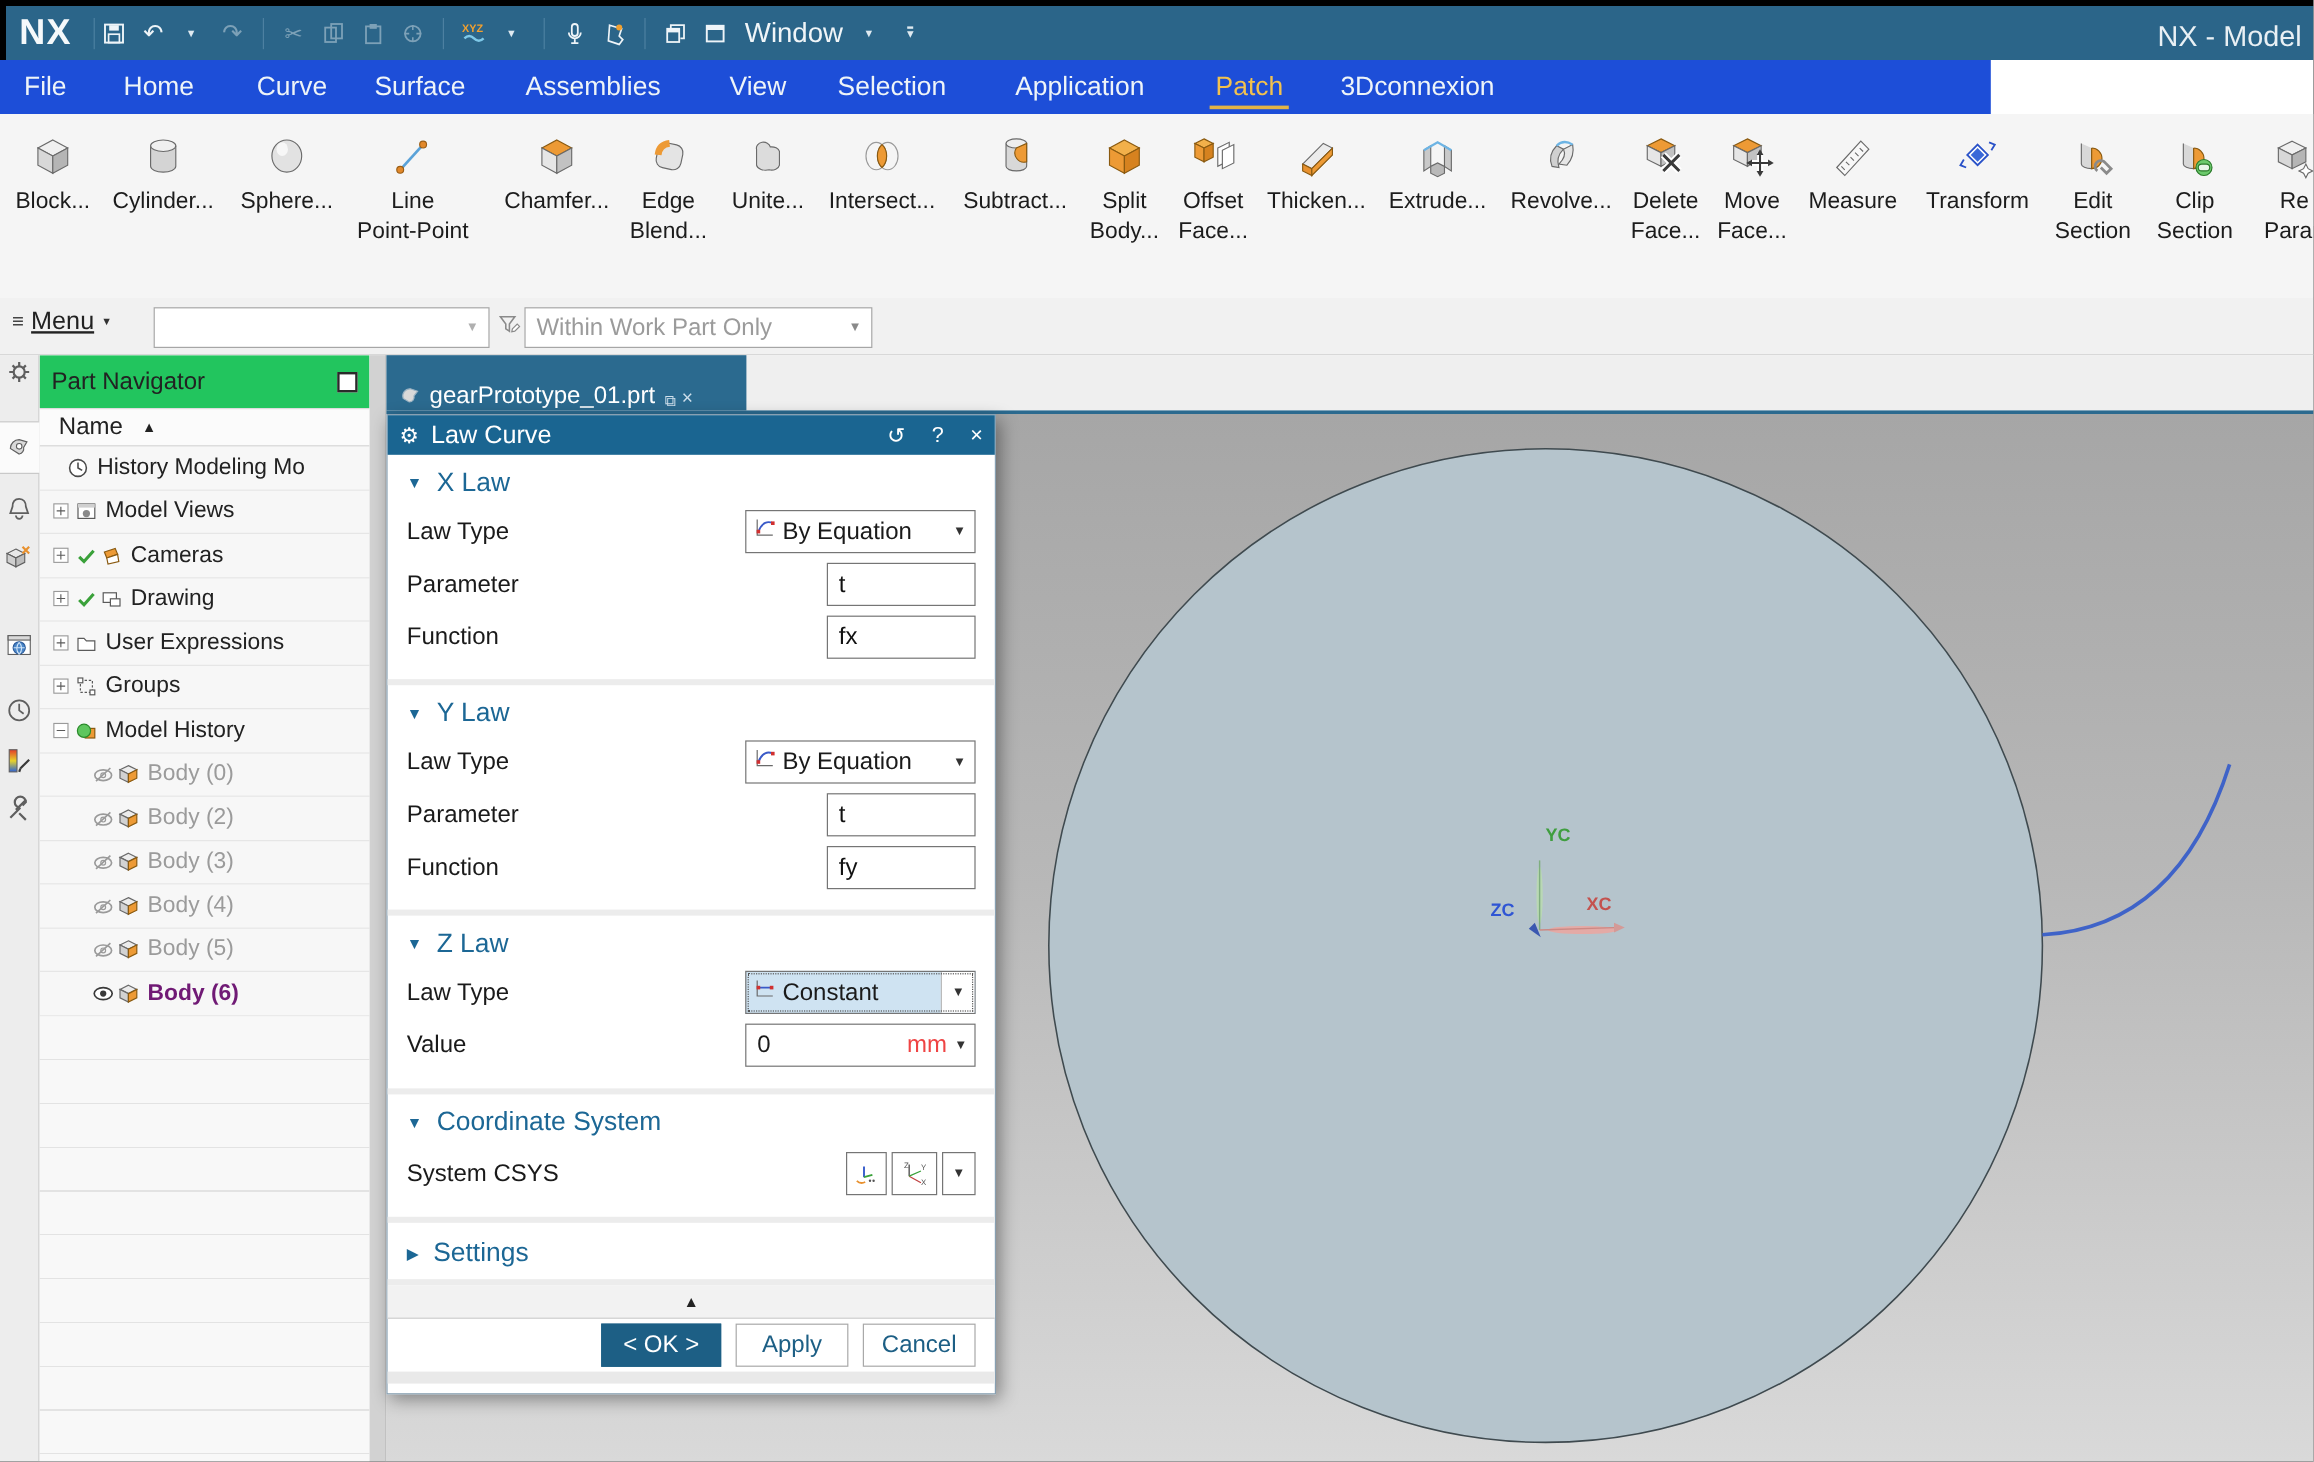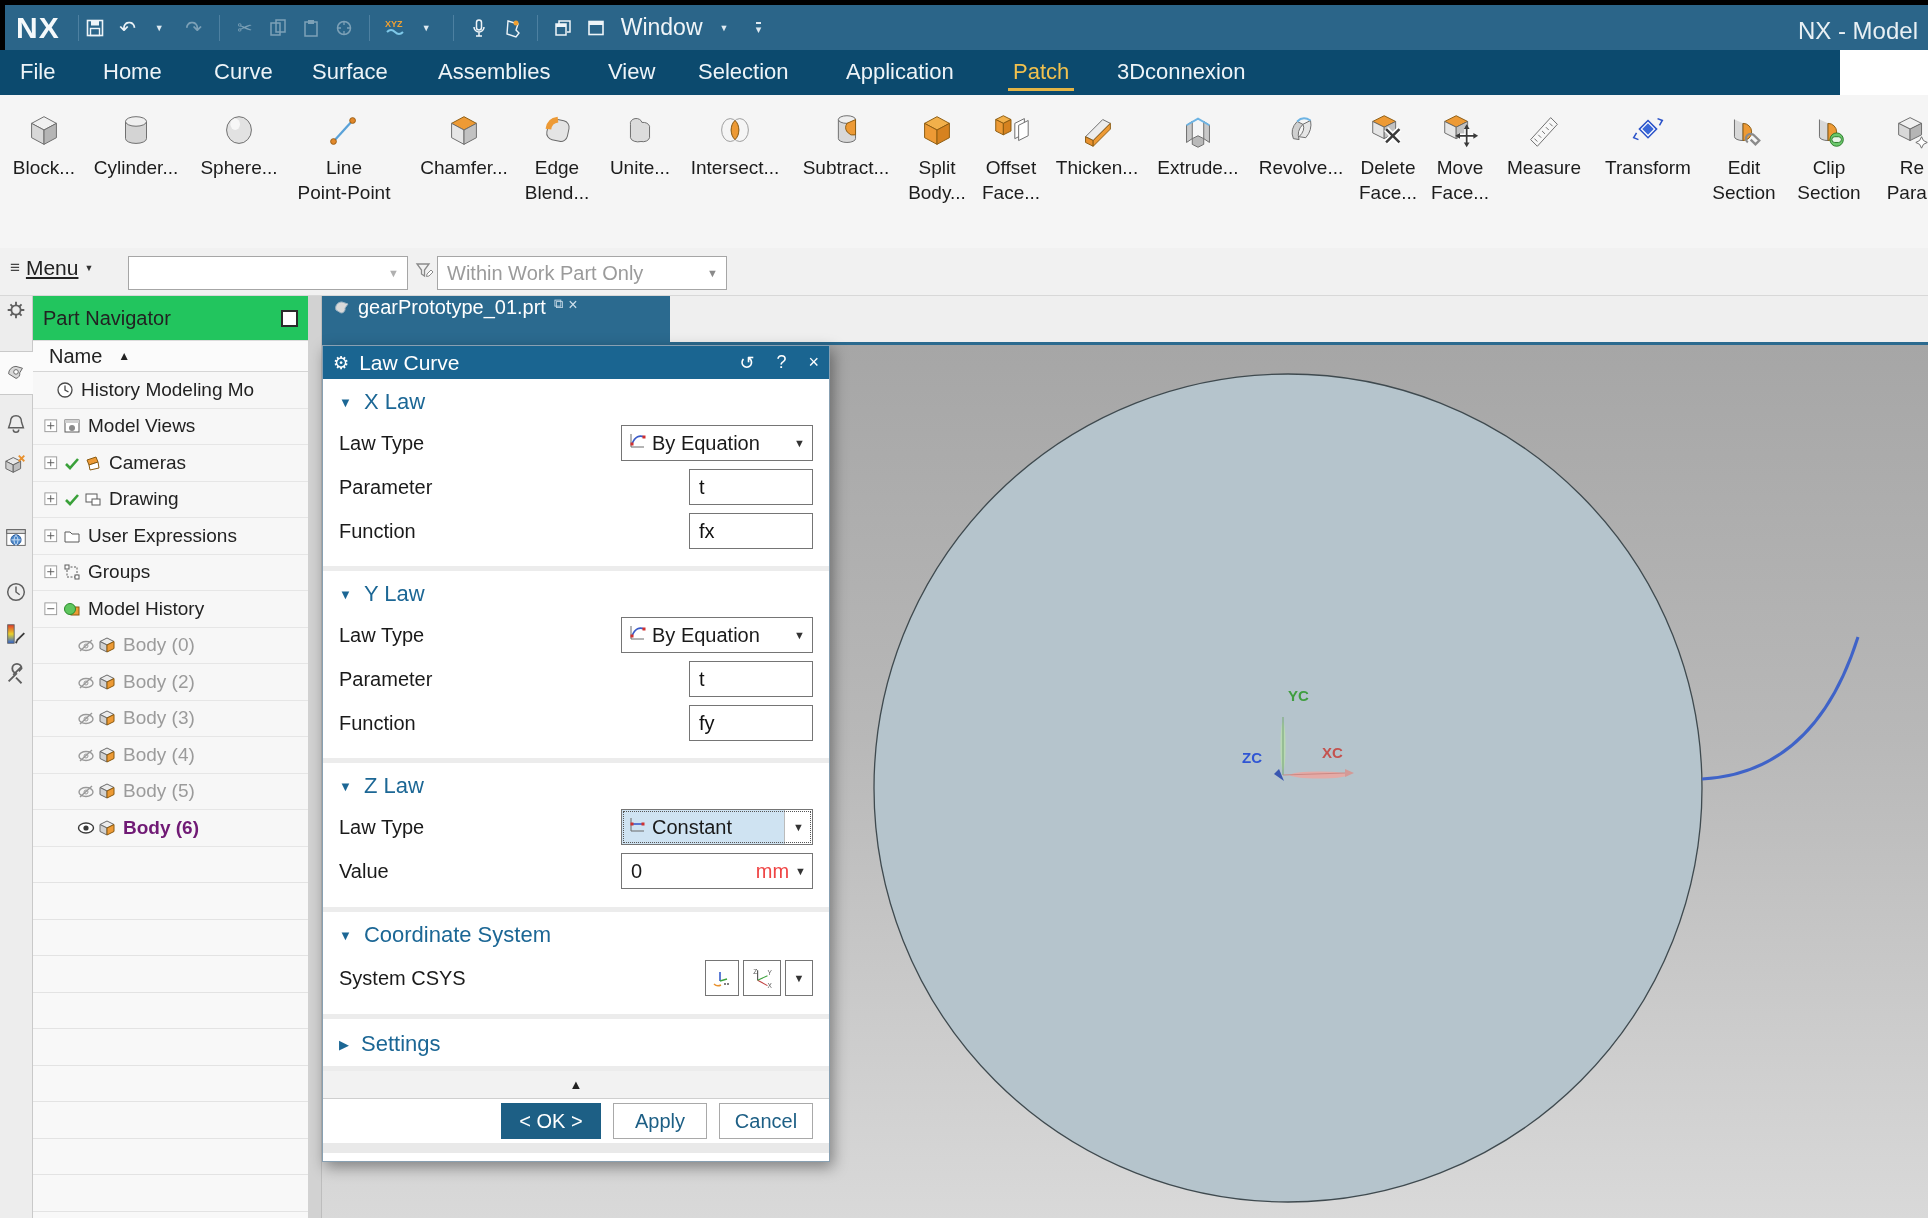--- a/index.html
+++ b/index.html
@@ -15,21 +15,21 @@
   .tb-ic { width:24px; height:24px; display:flex; align-items:center; justify-content:center; color:#eef4f8; }
   .tb-ic.disabled { opacity:.42; }
   .tb-sep { width:1px; height:26px; background:#4d80a1; margin:0 4px; }
   .tb-uni { font-size:20px; line-height:20px; color:#eef4f8; }
   .tb-caret { font-size:9px; color:#dfeaf1; width:12px; }
   .window-label { color:#f0f5f8; font-size:23px; margin:0 2px 0 4px; }
   .ovf { font-size:11px; color:#dfeaf1; border-top:2px solid #dfeaf1; padding-top:1px; line-height:9px; }
   .win-title { position:absolute; right:10px; top:12px; color:#e9f0f4; font-size:24px; }
 
   
-  .menubar { position:absolute; left:0; top:50px; width:1840px; height:45px; background:#0c4a6e; }
+  .menubar { position:absolute; left:0; top:50px; width:1659px; height:45px; background:#1d4ed8; }
   .mb-item { position:absolute; top:9px; color:#eef4f8; font-size:22px; white-space:nowrap; }
   .mb-item.active { color:#f2c14e; }
   .mb-item.active::after { content:""; position:absolute; left:-5px; right:-5px; bottom:-6px; height:3px; background:#e3b445; }
 
   
   .ribbon { position:absolute; left:0; top:95px; width:1928px; height:153px; background:#f5f5f5; }
   .rib-item { position:absolute; top:12px; width:124px; text-align:center; }
   .rib-icon { height:48px; display:flex; align-items:center; justify-content:center; }
   .rib-l1, .rib-l2 { font-size:19px; color:#1c1c1c; line-height:25px; white-space:nowrap; }
 
@@ -57,21 +57,21 @@
   .pn-sort { font-size:12px; color:#222; margin-left:16px; }
   .pn-row { height:36.5px; display:flex; align-items:center; border-bottom:1px solid #e6e6e6; font-size:19px; color:#222; white-space:nowrap; overflow:hidden; }
   .pn-row .gl { width:18px; height:18px; flex:0 0 auto; margin-right:3px; display:flex; align-items:center; justify-content:center; }
   .pn-row.gray { color:#9b9b9b; }
   .pn-row.bold { font-weight:bold; color:#701a75; }
   .pn-fill { background:repeating-linear-gradient(180deg,#f8f8f8 0px,#f8f8f8 35.5px,#e3e3e3 35.5px,#e3e3e3 36.5px); }
 
   .resizer { position:absolute; left:308px; top:296px; width:14px; height:922px; background:#d2d2d2; border-right:1px solid #bdbdbd; }
 
   .tabrow { position:absolute; left:322px; top:296px; width:1606px; height:46px; background:#efefef; }
-  .doc-tab { position:absolute; left:0; top:0; width:348px; height:46px; background:#2b6a8f; color:#fff; display:flex; align-items:flex-start; font-size:20px; }
+  .doc-tab { position:absolute; left:0; top:0; width:300px; height:46px; background:#2b6a8f; color:#fff; display:flex; align-items:flex-end; font-size:20px; }
   .doc-tab .gl { margin:0 8px 0 10px; }
   .doc-tab .mini { color:#cfe0ec; font-size:13px; margin-left:8px; }
   .doc-tab .closex { color:#cfe0ec; font-size:16px; margin-left:5px; }
 
   .viewport { position:absolute; left:322px; top:342px; width:1606px; height:876px; background:linear-gradient(180deg,#a6a6a6 0%,#b8b8b8 45%,#d9d9d9 100%); border-top:3px solid #2b6a8f; }
   .viewport svg { position:absolute; left:0; top:0; }
 
   
   .dialog { position:absolute; left:322px; top:345px; width:508px; height:817px; background:#fff; box-shadow:3px 5px 14px rgba(0,0,0,.4); border:1px solid #88a0b2; }
   .dlg-header { height:33px; background:#1a6591; display:flex; align-items:center; color:#fff; padding:0 10px; }

